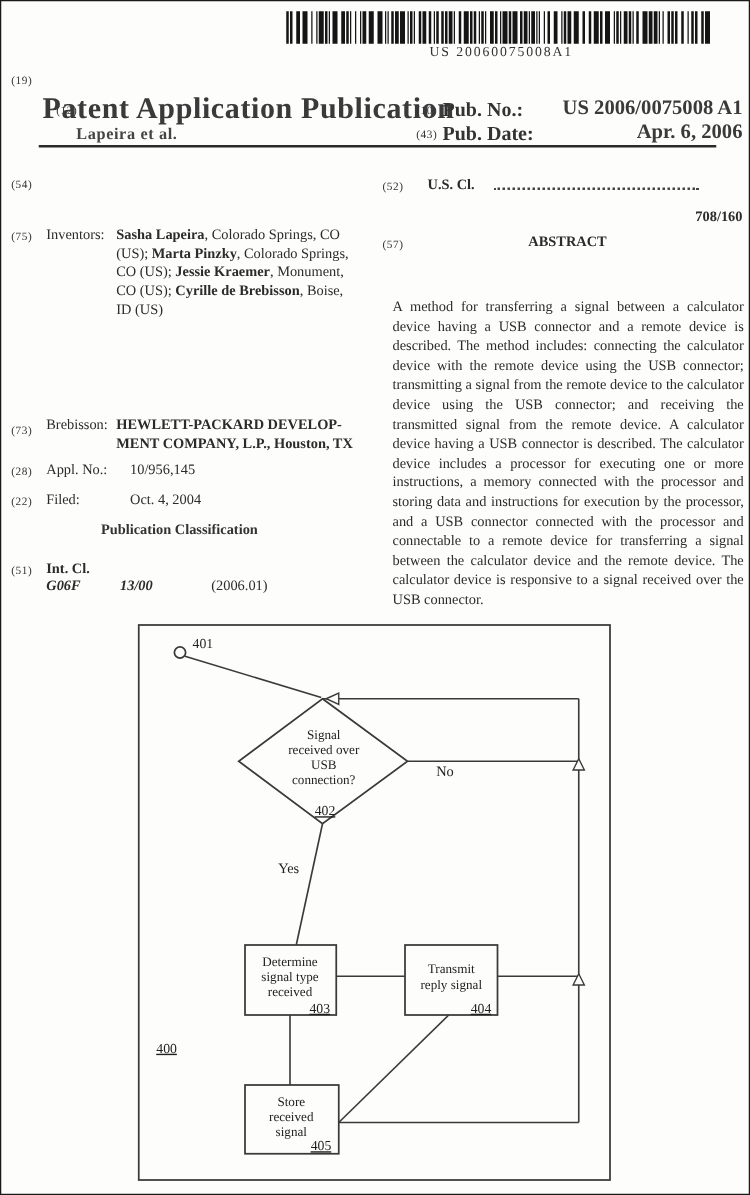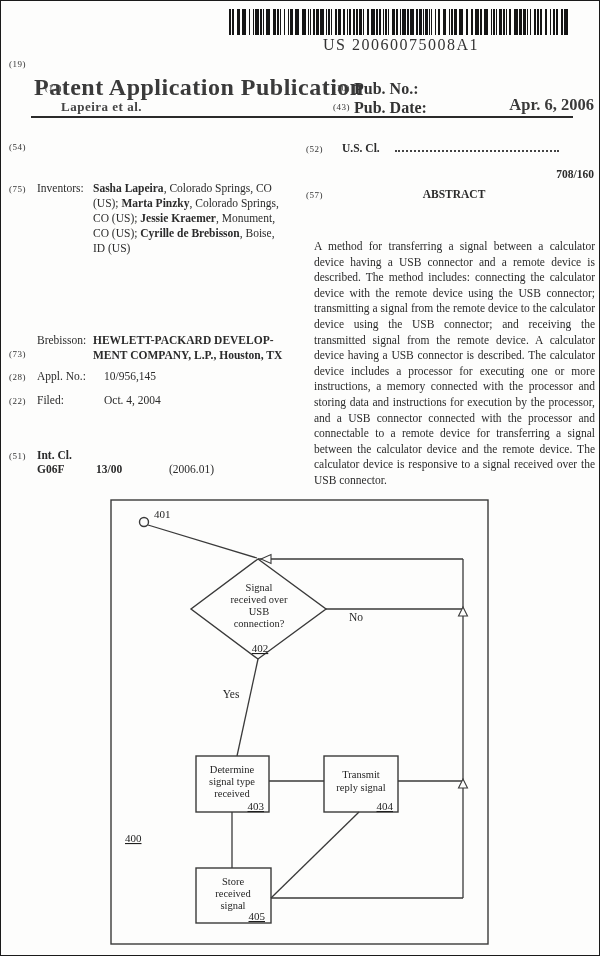--- a/index.html
+++ b/index.html
@@ -19,26 +19,26 @@
   .country{font-size:19px;font-weight:bold;color:#3a3a3a;letter-spacing:1px;}
   .bigtitle{font-size:24px;font-weight:bold;color:#3a3a3a;letter-spacing:.5px;}
   .pubval{font-size:16.5px;font-weight:bold;color:#3a3a3a;}
   .publabel{font-size:16px;font-weight:bold;color:#333;}
   .authors{font-size:13px;font-weight:bold;color:#444;letter-spacing:.5px;}
   .rule{height:2px;background:#2a2a2a;}
   .body-sm{font-size:11.5px;line-height:15px;color:#2b2b2b;}
   .title54{font-size:11.5px;line-height:14px;font-weight:bold;color:#333;}
   .barcode{display:flex;align-items:stretch;}
   .barcode div{height:100%;}
-  .bclabel{font-size:16px;letter-spacing:1.5px;color:#333;text-align:center;}
+  .bclabel{font-size:11px;letter-spacing:1.5px;color:#333;text-align:center;}
   .dots{border-bottom:2px dotted #444;}
   .uscl-val{font-size:11.5px;font-weight:bold;color:#2b2b2b;}
   .abstract{font-size:11.5px;line-height:15.6px;text-align:justify;color:#2b2b2b;}
   .pubclass{font-size:11.5px;font-weight:bold;text-align:center;color:#333;}
-  .intcl-it{font-weight:bold;}
+  .intcl-it{font-style:italic;font-weight:bold;}
   svg text{font-family:"Liberation Serif","DejaVu Serif",serif;fill:#1f1f1f;}
   svg .flow-line{stroke:#3a3a3a;stroke-width:1.3;fill:none;}
   svg .flow-shape{stroke:#3a3a3a;stroke-width:1.4;fill:#fdfdfc;}
   svg .node-text{font-size:10.5px;}
   svg .ref{font-size:11px;text-decoration:underline;}
   svg .branch{font-size:11.5px;}
   svg .arrow{fill:#fdfdfc;stroke:#3a3a3a;stroke-width:1.1;}
 </style>
 </head>
 <body>
@@ -138,46 +138,48 @@
 
   <span class="abs num" style="left:8px;top:58px;">(19)</span>
 
   <span class="abs num" style="left:8px;top:82px;margin-left:36px;">(12)</span>
   <span class="abs bigtitle" style="left:33px;top:73px;">Patent Application Publication</span>
 
   <span class="abs authors" style="left:60px;top:98px;">Lapeira et al.</span>
 
   <span class="abs num" style="left:332px;top:82px;">(10)</span>
   <span class="abs publabel" style="left:353px;top:79px;">Pub. No.:</span>
+  <span class="abs pubval" style="right:5px;top:75px;">US 2006/0075008 A1</span>
 
   <span class="abs num" style="left:332px;top:101px;">(43)</span>
   <span class="abs publabel" style="left:353px;top:98px;">Pub. Date:</span>
   <span class="abs pubval" style="right:5px;top:94px;margin-left:44px;">Apr. 6, 2006</span>
 
   <div class="abs rule" style="left:30px;top:115px;width:542px;"></div>
 
   <span class="abs num" style="left:8px;top:141px;">(54)</span>
 
   <span class="abs num" style="left:8px;top:183px;">(75)</span>
   <span class="abs body-sm" style="left:36px;top:180px;">Inventors:</span>
   <div class="abs body-sm" style="left:92px;top:180px;width:212px;"><span style="font-weight: bold;">Sasha Lapeira</span><span>, Colorado Springs, CO</span><br><span>(US); </span><span style="font-weight: bold;">Marta Pinzky</span><span>, Colorado Springs,</span><br><span>CO (US); </span><span style="font-weight: bold;">Jessie Kraemer</span><span>, Monument,</span><br><span>CO (US); </span><span style="font-weight: bold;">Cyrille de Brebisson</span><span>, Boise,</span><br><span>ID (US)</span></div>
 
 
-  <span class="abs num" style="left:8px;top:348px;">(73)</span>
+  <span class="abs num" style="left:8px;top:338px;">(73)</span>
   <span class="abs body-sm" style="left:36px;top:332px;">Brebisson:</span>
   <div class="abs body-sm b" style="left:92px;top:332px;width:215px;">HEWLETT-PACKARD DEVELOP-<br>MENT COMPANY, L.P., Houston, TX</div>
 
   <span class="abs num" style="left:8px;top:371px;">(28)</span>
   <span class="abs body-sm" style="left:36px;top:368px;">Appl. No.:</span>
   <span class="abs body-sm" style="left:103px;top:368px;">10/956,145</span>
 
   <span class="abs num" style="left:8px;top:395px;">(22)</span>
   <span class="abs body-sm" style="left:36px;top:392px;">Filed:</span>
   <span class="abs body-sm" style="left:103px;top:392px;">Oct. 4, 2004</span>
 
+  <div class="abs pubclass" style="left:0;top:417px;width:285px;">Publication Classification</div>
 
   <span class="abs num" style="left:8px;top:450px;">(51)</span>
   <span class="abs body-sm b" style="left:36px;top:447px;">Int. Cl.</span>
   <span class="abs body-sm intcl-it" style="left:36px;top:461px;">G06F</span>
   <span class="abs body-sm intcl-it" style="left:95px;top:461px;">13/00</span>
   <span class="abs body-sm" style="left:168px;top:461px;">(2006.01)</span>
 
   <span class="abs num" style="left:305px;top:143px;">(52)</span>
   <span class="abs body-sm b" style="left:341px;top:140px;">U.S. Cl.</span>
   <div class="abs dots" style="left:394px;top:140px;width:164px;height:9px;"></div>

